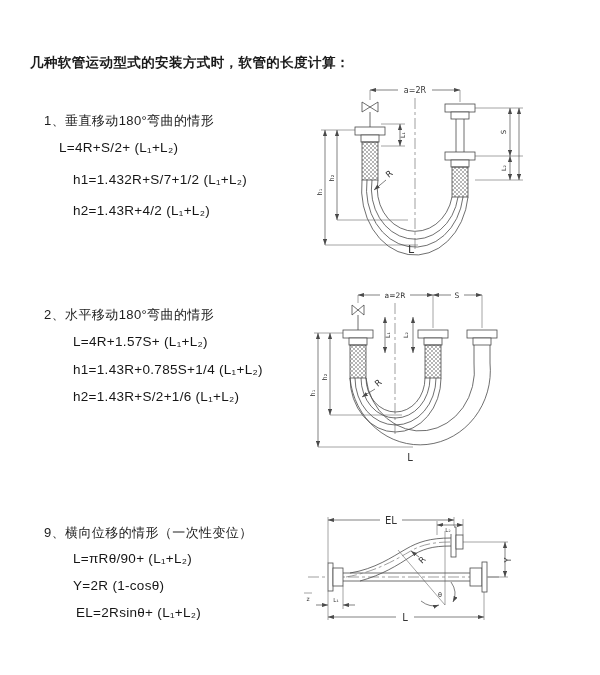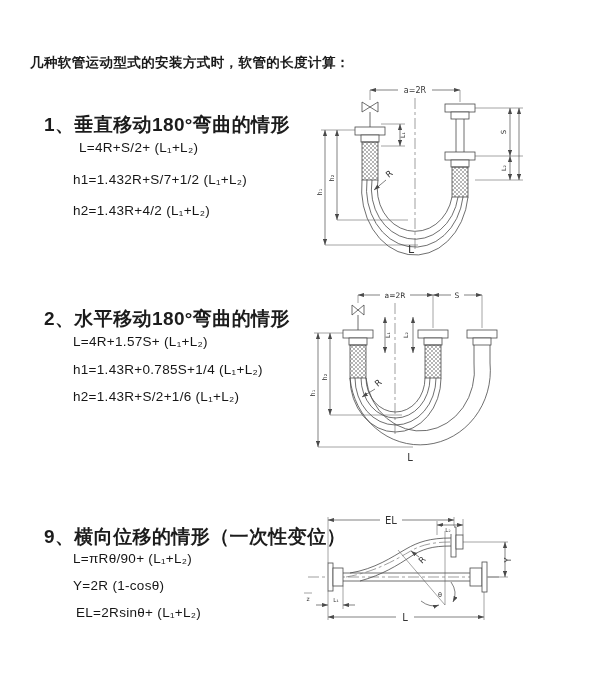--- a/index.html
+++ b/index.html
@@ -2,38 +2,38 @@
 <html><head>
 <meta charset="utf-8">
 <style>
   html,body{margin:0;padding:0;}
   body{
     width:600px;height:675px;position:relative;background:#ffffff;
     font-family:"Liberation Sans","DejaVu Sans",sans-serif;color:#1c1c1c;
     overflow:hidden;
   }
   .title{position:absolute;left:30px;top:22px;font-size:13.5px;font-weight:700;letter-spacing:.4px;white-space:nowrap;margin-top:32px;}
-  .sec-heading{position:absolute;font-size:19px;font-weight:700;letter-spacing:.4px;white-space:nowrap;}
+  .sec-heading{position:absolute;font-size:13px;font-weight:400;letter-spacing:.4px;white-space:nowrap;}
   .formula{position:absolute;font-size:13.5px;font-weight:400;color:#161616;letter-spacing:.3px;white-space:nowrap;}
   svg{position:absolute;overflow:visible;}
   svg text{font-family:"DejaVu Sans","Liberation Sans",sans-serif;fill:#333;}
   .dwg{stroke:#4a4a4a;fill:none;stroke-width:.8;}
   .dim{stroke:#4a4a4a;fill:none;stroke-width:.7;}
   .ext{stroke:#5a5a5a;fill:none;stroke-width:.55;}
   .cl{stroke:#777;fill:none;stroke-width:.7;stroke-dasharray:11 3 3 3;}
   .part{stroke:#4a4a4a;fill:#ffffff;stroke-width:.8;}
   .lbl-bg{fill:#ffffff;stroke:none;}
 </style>
 </head>
 <body>
 
 <div class="title">几种软管运动型式的安装方式时，软管的长度计算：</div>
 
 <div class="sec-heading" style="left:44px;top:112px">1、垂直移动180°弯曲的情形</div>
-<div class="formula" style="left:79px;top:140px">L=4R+S/2+ (L₁+L₂)</div>
+<div class="formula" style="left:59px;top:140px">L=4R+S/2+ (L₁+L₂)</div>
 <div class="formula" style="left:73px;top:172px">h1=1.432R+S/7+1/2 (L₁+L₂)</div>
 <div class="formula" style="left:73px;top:203px">h2=1.43R+4/2 (L₁+L₂)</div>
 
 <div class="sec-heading" style="left:44px;top:306px">2、水平移动180°弯曲的情形</div>
 <div class="formula" style="left:73px;top:334px">L=4R+1.57S+ (L₁+L₂)</div>
 <div class="formula" style="left:73px;top:362px">h1=1.43R+0.785S+1/4 (L₁+L₂)</div>
 <div class="formula" style="left:73px;top:389px">h2=1.43R+S/2+1/6 (L₁+L₂)</div>
 
 <div class="sec-heading" style="left:44px;top:524px">9、横向位移的情形（一次性变位）</div>
 <div class="formula" style="left:73px;top:551px">L=πRθ/90+ (L₁+L₂)</div>

